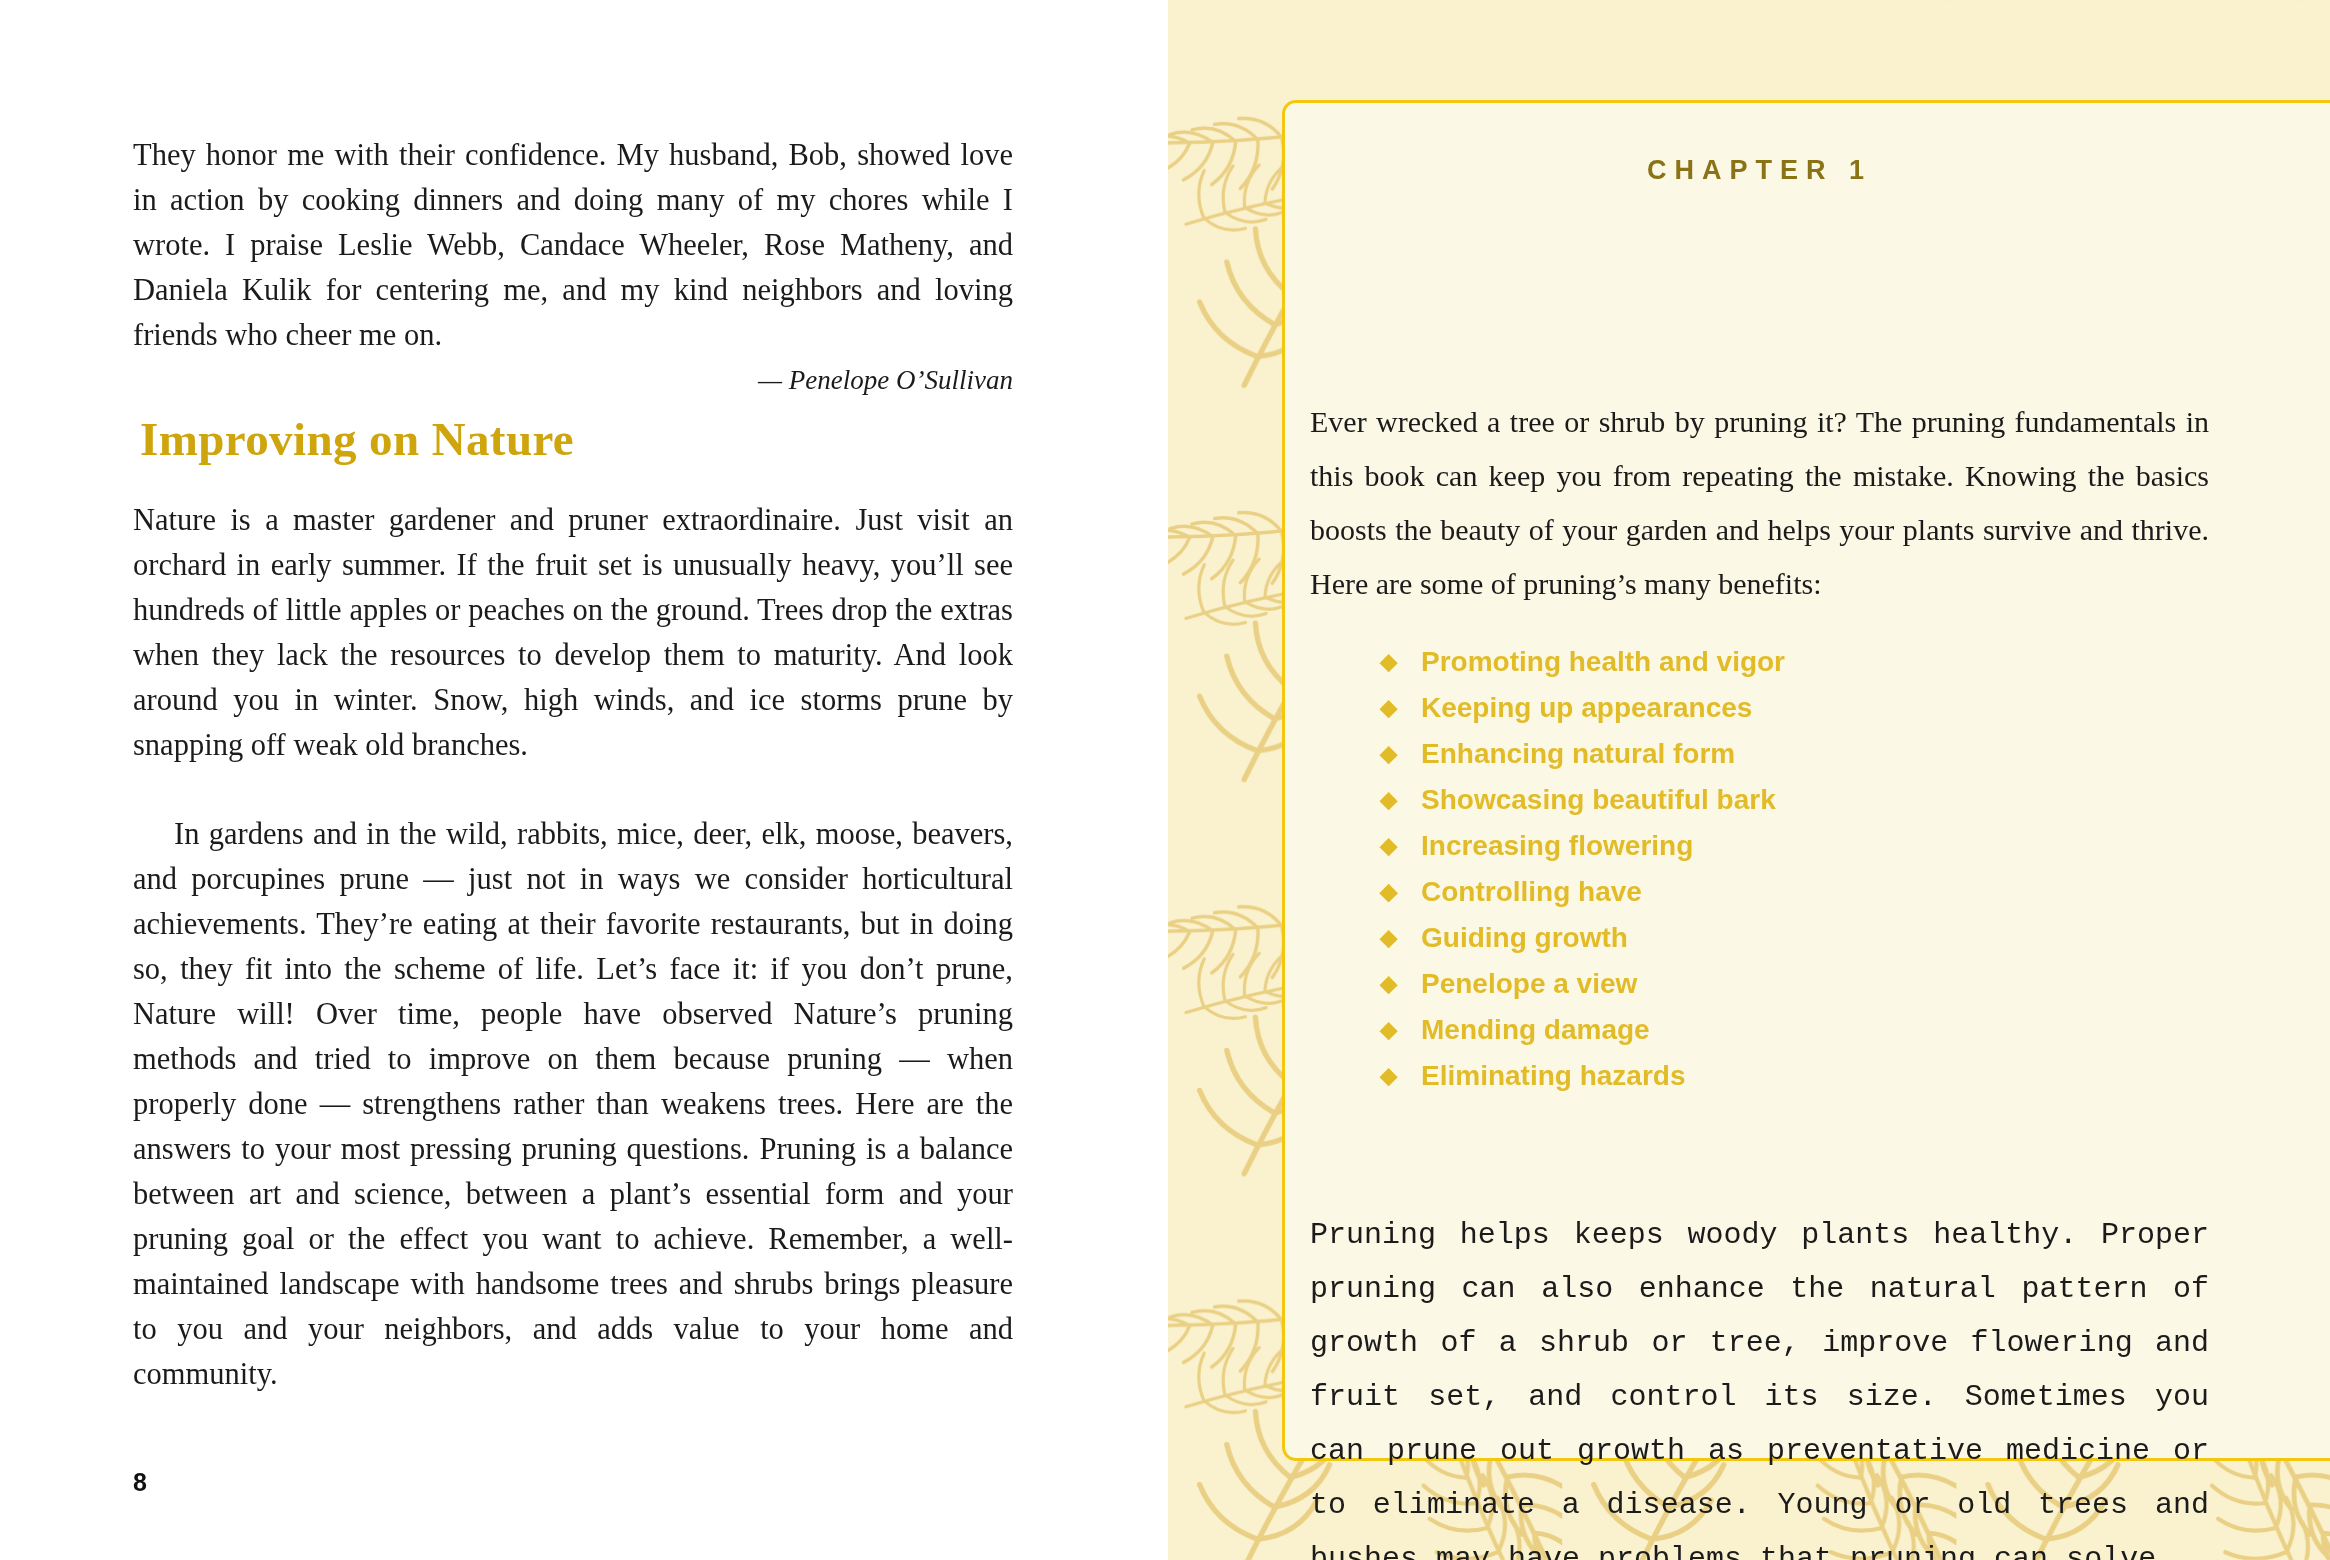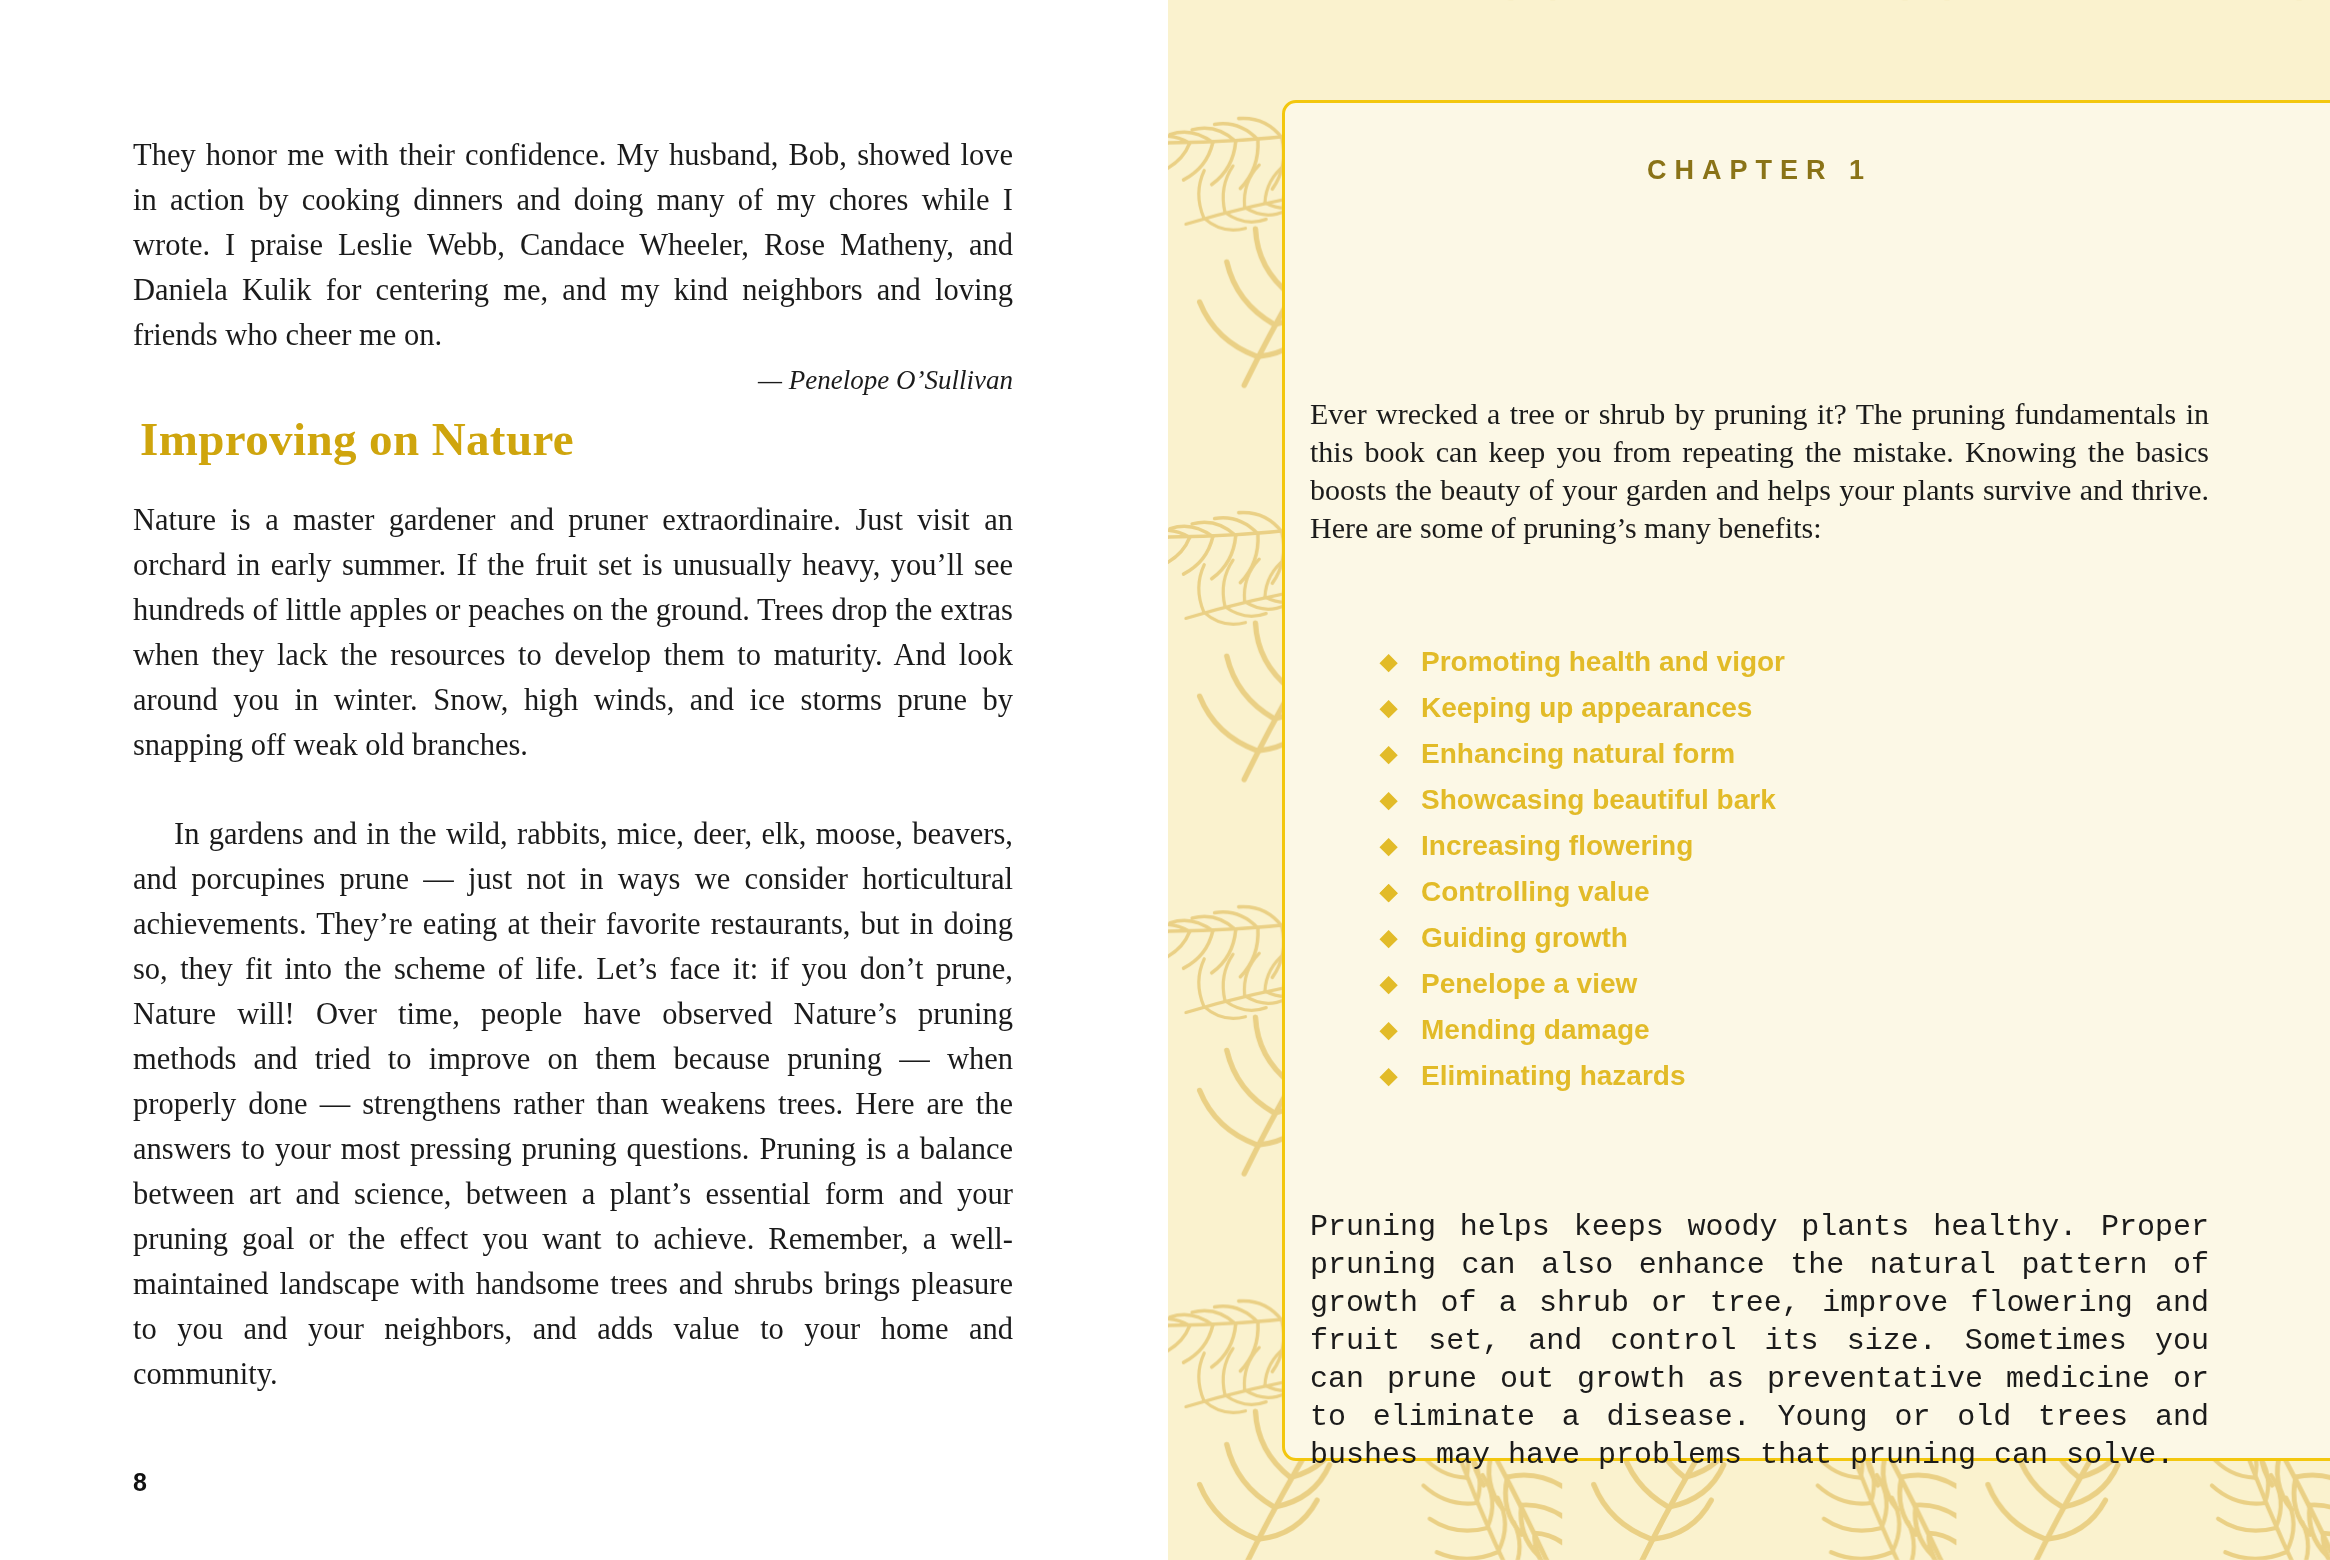--- a/index.html
+++ b/index.html
@@ -45,21 +45,21 @@
   .chapter-label{
     top:52px;text-align:center;margin:0;
     font-family:"Liberation Sans",sans-serif;font-weight:bold;
     font-size:27px;letter-spacing:8px;color:var(--chapter-label,#8A7317);
   }
   .chapter-title{
     top:134px;text-align:center;margin:0;
     font-size:72px;line-height:86px;font-weight:bold;
     color:var(--chapter-title-gold,#B2941C);
   }
-  .box-body{font-size:30px;line-height:38px;text-align:justify;color:var(--body-text,#1b1b1b);margin:0;}
+  .box-body{font-size:30px;line-height:54px;text-align:justify;color:var(--body-text,#1b1b1b);margin:0;}
   .box-intro{top:292px;}
   .benefits{
     top:536px;left:95px;width:829px;margin:0;padding:0;list-style:none;
   }
   .benefits li{
     position:relative;padding-left:41px;margin:0;
     font-family:"Liberation Sans",sans-serif;font-weight:bold;
     font-size:28px;line-height:46px;color:var(--bullet-gold,#E2BB28);
     white-space:nowrap;
   }
@@ -124,21 +124,21 @@
 
       <p class="cb-abs box-body box-intro">Ever wrecked a tree or shrub by pruning it? The pruning fundamentals in this book can keep you from repeating the mistake. Knowing the basics boosts the beauty of your garden and helps your plants survive and thrive. Here are some of pruning’s many benefits:</p>
 
       <ul class="benefits cb-abs">
           <li><span class="bullet">◆</span><span class="benefit-text">Promoting health and vigor</span></li>
           <li><span class="bullet">◆</span><span class="benefit-text">Keeping up appearances</span></li>
           <li><span class="bullet">◆</span><span class="benefit-text">Enhancing natural form</span></li>
           <li><span class="bullet">◆</span><span class="benefit-text">Showcasing beautiful bark</span></li>
           <li><span class="bullet">◆</span><span class="benefit-text">Increasing flowering</span></li>
           <li><span class="bullet">◆</span></li>
-          <li><span class="bullet">◆</span><span class="benefit-text">Controlling value</span></li>
+          <li><span class="bullet">◆</span><span class="benefit-text">Controlling have</span></li>
           <li><span class="bullet">◆</span><span class="benefit-text">Guiding growth</span></li>
           <li><span class="bullet">◆</span><span class="benefit-text">Penelope a view</span></li>
           <li><span class="bullet">◆</span><span class="benefit-text">Mending damage</span></li>
           <li><span class="bullet">◆</span><span class="benefit-text">Eliminating hazards</span></li>
         </ul>
 
       <p class="cb-abs box-body box-closing">Pruning helps keeps woody plants healthy. Proper pruning can also enhance the natural pattern of growth of a shrub or tree, improve flowering and fruit set, and control its size. Sometimes you can prune out growth as preventative medicine or to eliminate a disease. Young or old trees and bushes may have problems that pruning can solve.</p>
     </div>
   </div>
 </div>

